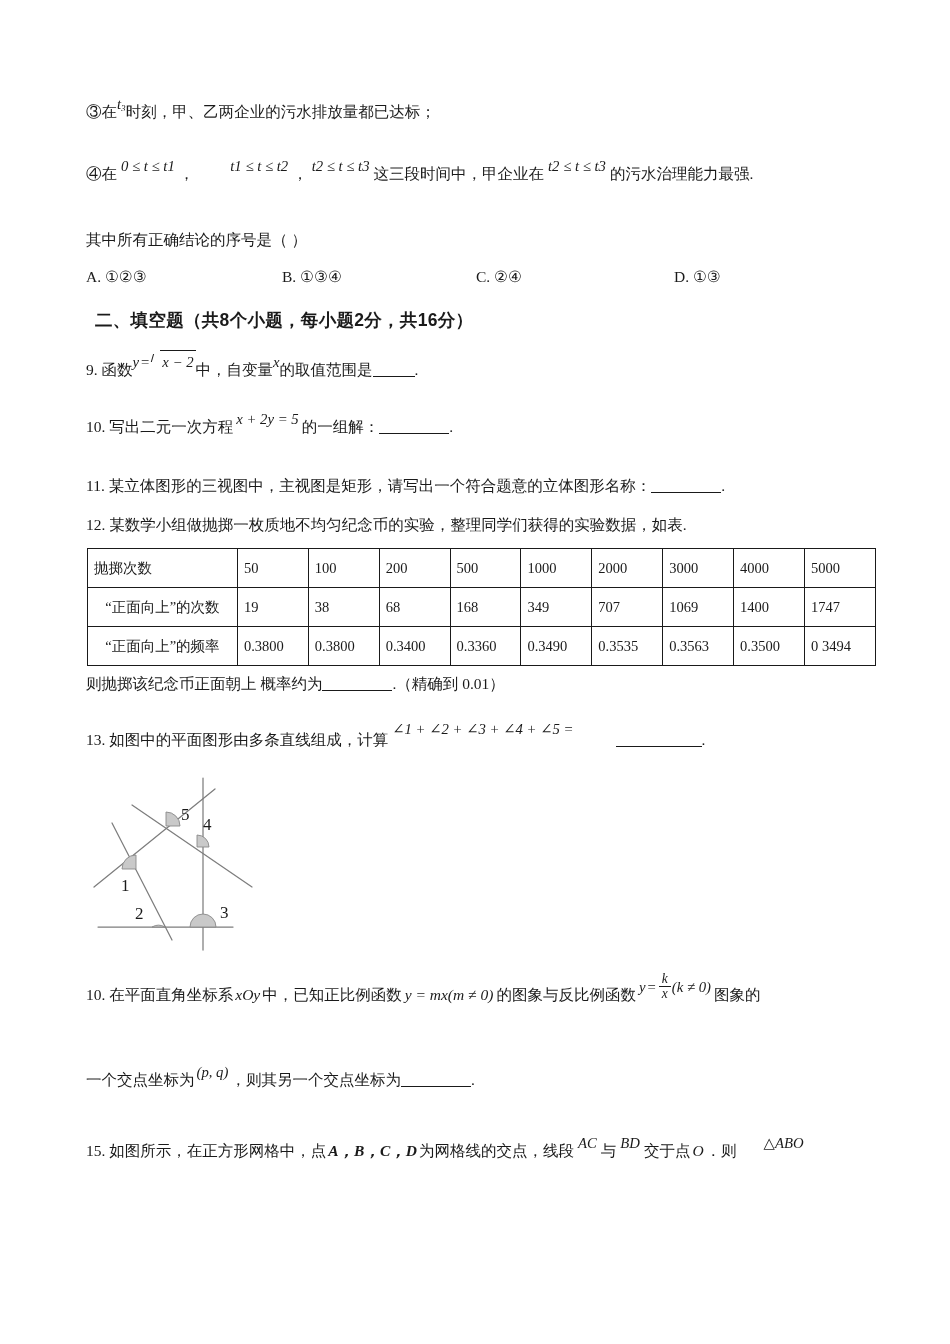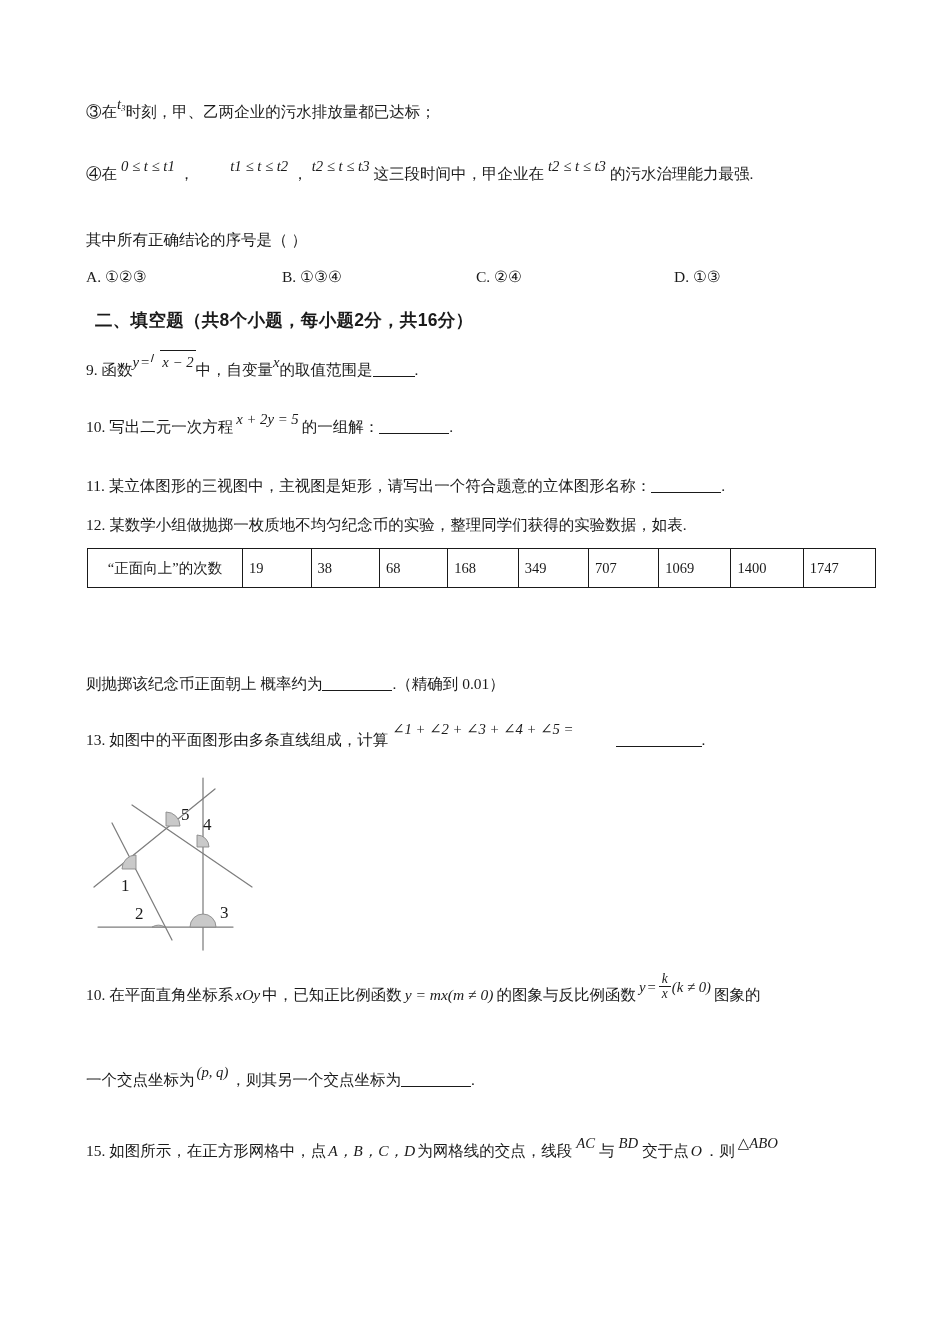--- a/index.html
+++ b/index.html
@@ -162,32 +162,56 @@
     </div>
 
     <div class="qrow line" style="left:0; top:413px;">
       <span>12.</span>
       <span>某数学小组做抛掷一枚质地不均匀纪念币的实验，整理同学们获得的实验数据，如表.</span>
     </div>
 
     <div style="position:absolute; left:1px; top:448px;">
       <table class="data">
         <tbody>
+          <tr>
+            <td class="rowhead">抛掷次数</td>
+            <td class="val">50</td>
+            <td class="val">100</td>
+            <td class="val">200</td>
+            <td class="val">500</td>
+            <td class="val">1000</td>
+            <td class="val">2000</td>
+            <td class="val">3000</td>
+            <td class="val">4000</td>
+            <td class="val">5000</td>
+          </tr>
           <tr>
             <td class="rowhead ctr">“正面向上”的次数</td>
             <td class="val">19</td>
             <td class="val">38</td>
             <td class="val">68</td>
             <td class="val">168</td>
             <td class="val">349</td>
             <td class="val">707</td>
             <td class="val">1069</td>
             <td class="val">1400</td>
             <td class="val">1747</td>
           </tr>
+          <tr>
+            <td class="rowhead ctr">“正面向上”的频率</td>
+            <td class="val">0.3800</td>
+            <td class="val">0.3800</td>
+            <td class="val">0.3400</td>
+            <td class="val">0.3360</td>
+            <td class="val">0.3490</td>
+            <td class="val">0.3535</td>
+            <td class="val">0.3563</td>
+            <td class="val">0.3500</td>
+            <td class="val">0 3494</td>
+          </tr>
         </tbody>
       </table>
     </div>
 
     <div class="qrow line" style="left:0; top:572px;">
       <span>则抛掷该纪念币正面朝上   概率约为</span><span class="blank-m"></span><span>.（精确到 0.01）</span>
     </div>
 
     <div class="qrow line" style="left:0; top:628px;">
       <span>13.</span>
@@ -231,17 +255,17 @@
       <span>10.</span>
       <span>在平面直角坐标系</span><span class="mi" style="padding:0 2px;">xOy</span><span>中，已知正比例函数</span><span class="mi" style="padding:0 3px;">y = mx(m ≠ 0)</span><span>的图象与反比例函数</span><span class="raise" style="padding:0 3px;"><span class="mi">y</span><span class="opsp mn">=</span><span class="frac"><span class="num mi">k</span><span class="den mi">x</span></span><span class="mi">(k ≠ 0)</span></span><span>图象的</span>
     </div>
 
     <div class="qrow line" style="left:0; top:968px;">
       <span>一个交点坐标为</span><span class="raise mi" style="padding:0 2px;">(p, q)</span><span>，则其另一个交点坐标为</span><span class="blank-m"></span><span>.</span>
     </div>
 
     <div class="qrow line" style="left:0; top:1039px;">
       <span>15.</span>
-      <span>如图所示，在正方形网格中，点</span><span class="mi" style="padding:0 2px;">A，B，C，D</span><span>为网格线的交点，线段</span><span class="raise mi" style="padding:0 4px;">AC</span><span>与</span><span class="raise mi" style="padding:0 4px;">BD</span><span>交于点</span><span class="mi" style="padding:0 2px;">O</span><span>．则</span><span class="raise mi" style="padding:0 3px;">△ABO</span>
+      <span>如图所示，在正方形网格中，点</span><span class="mi" style="padding:0 2px;font-weight:bold;">A，B，C，D</span><span>为网格线的交点，线段</span><span class="raise mi" style="padding:0 4px;">AC</span><span>与</span><span class="raise mi" style="padding:0 4px;">BD</span><span>交于点</span><span class="mi" style="padding:0 2px;">O</span><span>．则</span><span class="raise mi" style="padding:0 3px;margin-left:24px;">△ABO</span>
     </div>
 
   </div>
 </div>
 
 </body></html>

